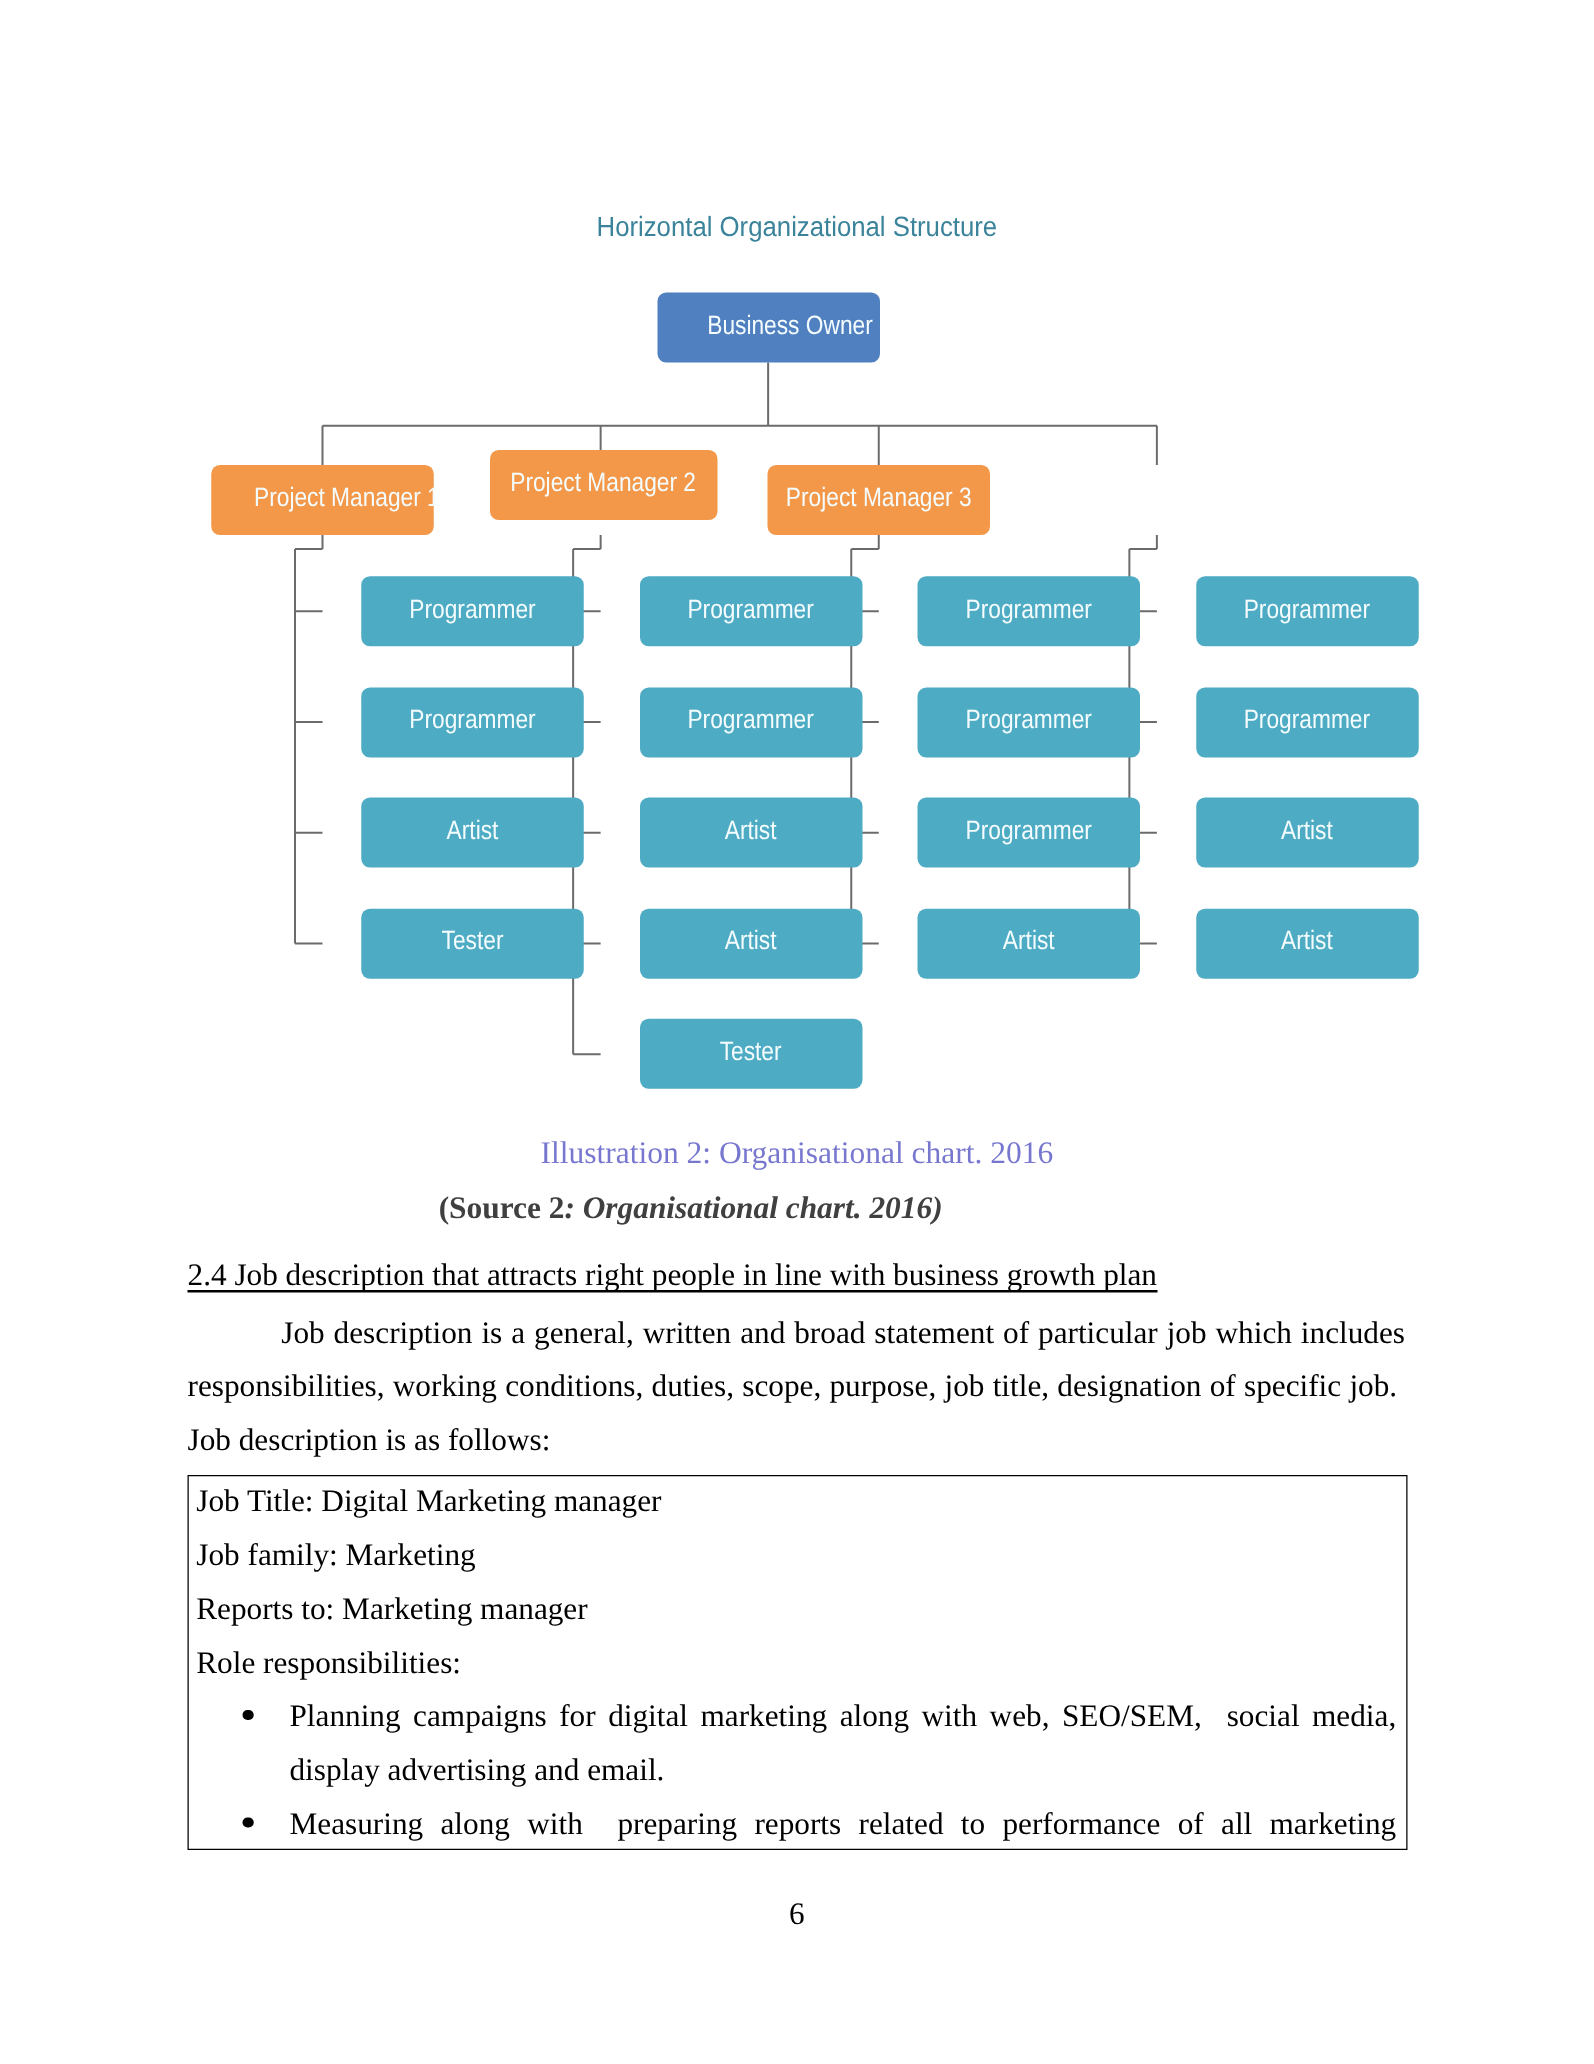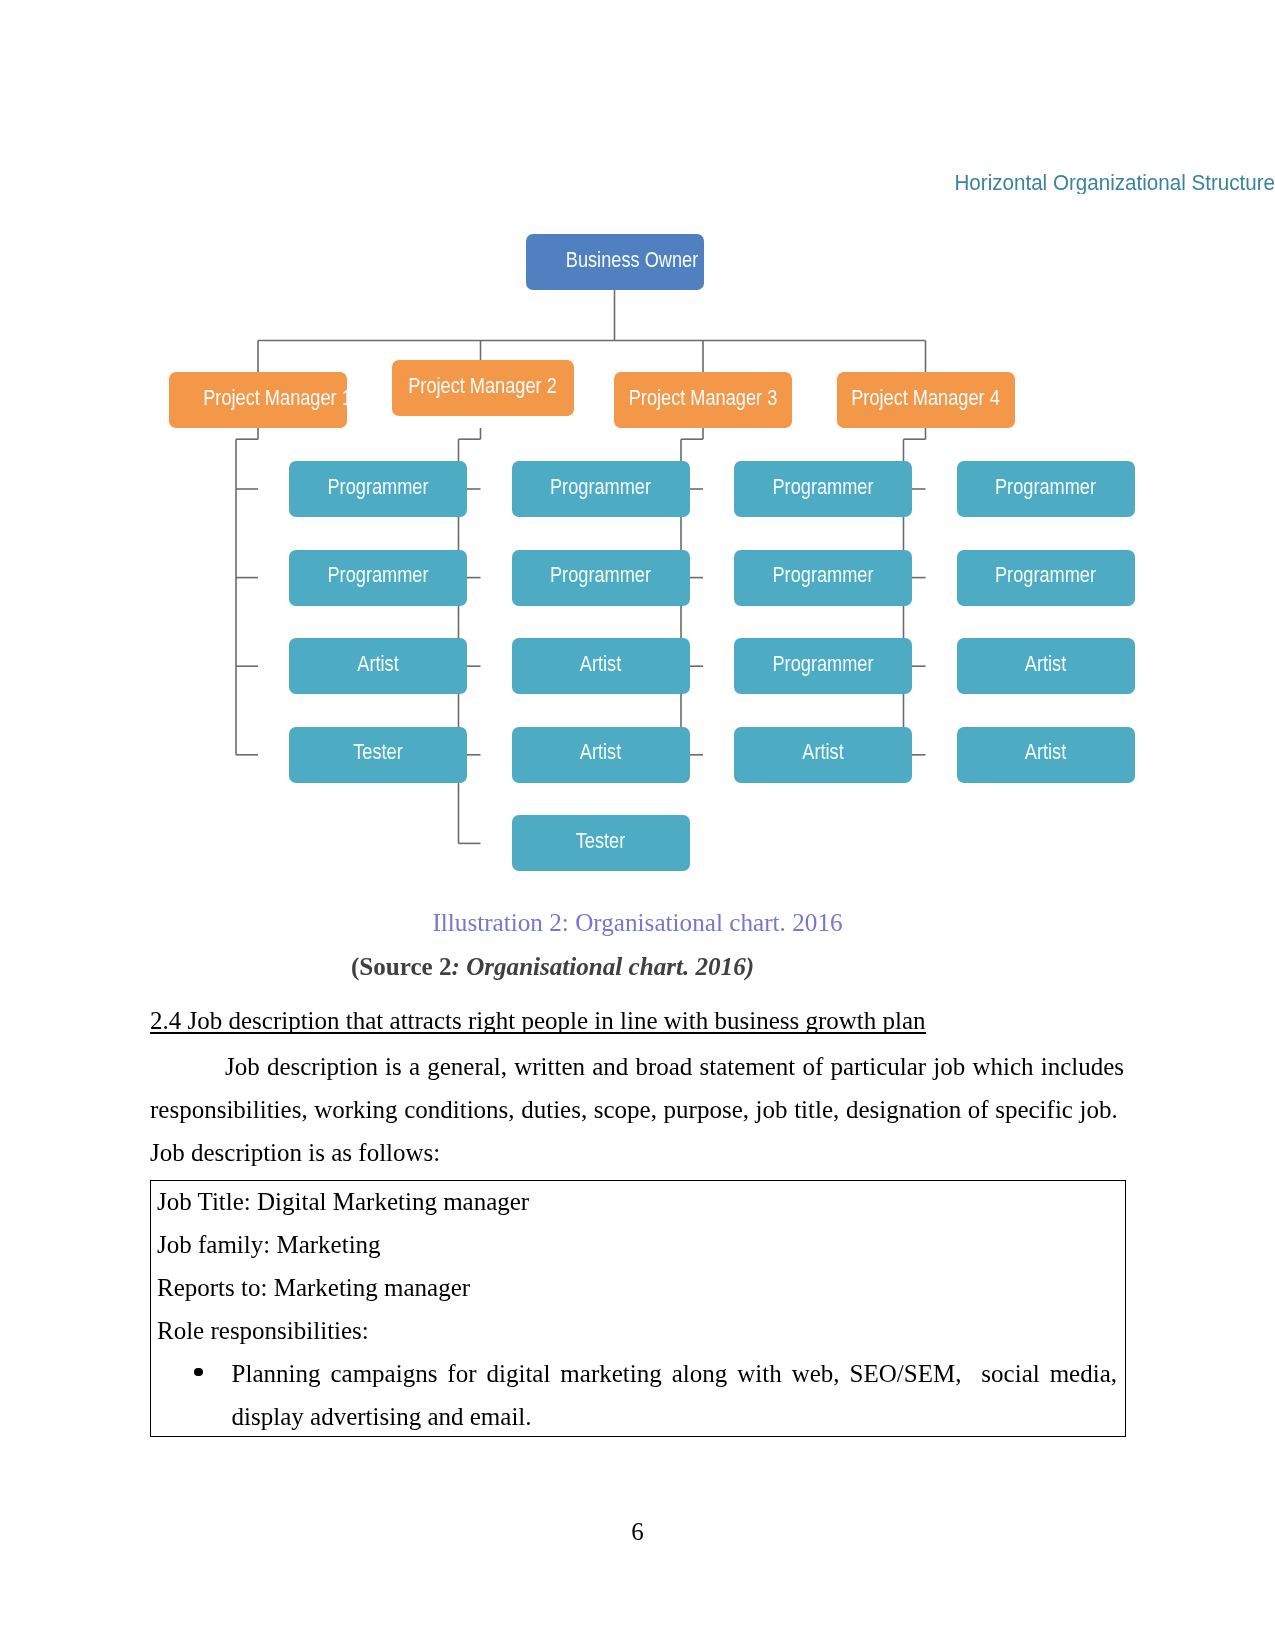--- a/index.html
+++ b/index.html
@@ -3,21 +3,21 @@
 <meta charset="utf-8">
 <title>Document page 6</title>
 <style>
   html,body{margin:0;padding:0;}
   body{width:1275px;height:1651px;background:#ffffff;
        font-family:"Liberation Serif",serif;overflow:hidden;position:relative;}
 
   
   #chart{position:absolute;left:0;top:0;width:1275px;height:900px;}
   #chart svg{position:absolute;left:0;top:0;}
-  .chart-title{position:absolute;left:0;top:169px;width:1275px;text-align:right;
+  .chart-title{position:absolute;left:0;top:169px;width:1275px;text-align:center;
       font-family:"Liberation Sans",sans-serif;font-size:20.6px;
       color:#3b839b;letter-spacing:0px;line-height:25px;}
   .chart-title span{display:inline-block;transform:scaleY(1.08);white-space:nowrap;}
   .node{position:absolute;border-radius:7px;display:flex;align-items:center;
       justify-content:center;color:#f4fcfe;font-family:"Liberation Sans",sans-serif;
       font-size:18.2px;box-sizing:border-box;}
   .node > span{display:inline-block;transform:scaleY(1.17) translateY(-1.6px);
       white-space:nowrap;}
   .n-blue{background:#5080bf;}
   .n-orange{background:#f39849;}
@@ -98,23 +98,20 @@
     </div>
     <div class="node n-orange" style="left: 169px; top: 372px; width: 178px; height: 56px; padding-left: 39px;">
       <span>Project Manager 1</span>
     </div>
     <div class="node n-orange" style="left: 391.5px; top: 360px; width: 182px; height: 56px;">
       <span>Project Manager 2</span>
     </div>
     <div class="node n-orange" style="left: 614px; top: 372px; width: 178px; height: 56px;">
       <span>Project Manager 3</span>
     </div>
-    <div class="node n-orange" style="left: 836.5px; top: 372px; width: 178px; height: 56px;">
-      <span>Project Manager 4</span>
-    </div>
     <div class="node n-teal" style="left: 258px; top: 461px; width: 178px; height: 56px;">
       <span>Programmer</span>
     </div>
     <div class="node n-teal" style="left: 258px; top: 549.6px; width: 178px; height: 56px;">
       <span>Programmer</span>
     </div>
     <div class="node n-teal" style="left: 258px; top: 638.2px; width: 178px; height: 56px;">
       <span>Artist</span>
     </div>
     <div class="node n-teal" style="left: 258px; top: 726.8px; width: 178px; height: 56px;">
@@ -175,17 +172,18 @@
 <div class="jobtable" style="top:1180px">
   <div class="cell">
     <div id="jobrows">
         <div><b>Job Title:</b><span> Digital Marketing manager</span></div>
         <div><b>Job family:</b><span> Marketing</span></div>
         <div><b>Reports to:</b><span> Marketing manager</span></div>
         <div><b>Role responsibilities:</b></div>
       </div>
     <ul class="bullets" id="jobbullets">
         <li>Planning campaigns for digital marketing along with web, SEO/SEM, ​ social media, display advertising and email.</li>
+        <li class="lastjust">Measuring along with ​ preparing reports related to performance of all marketing</li>
       </ul>
   </div>
 </div>
 
 <div class="pageno" style="top:1517px">6</div>
 
 </body></html>

